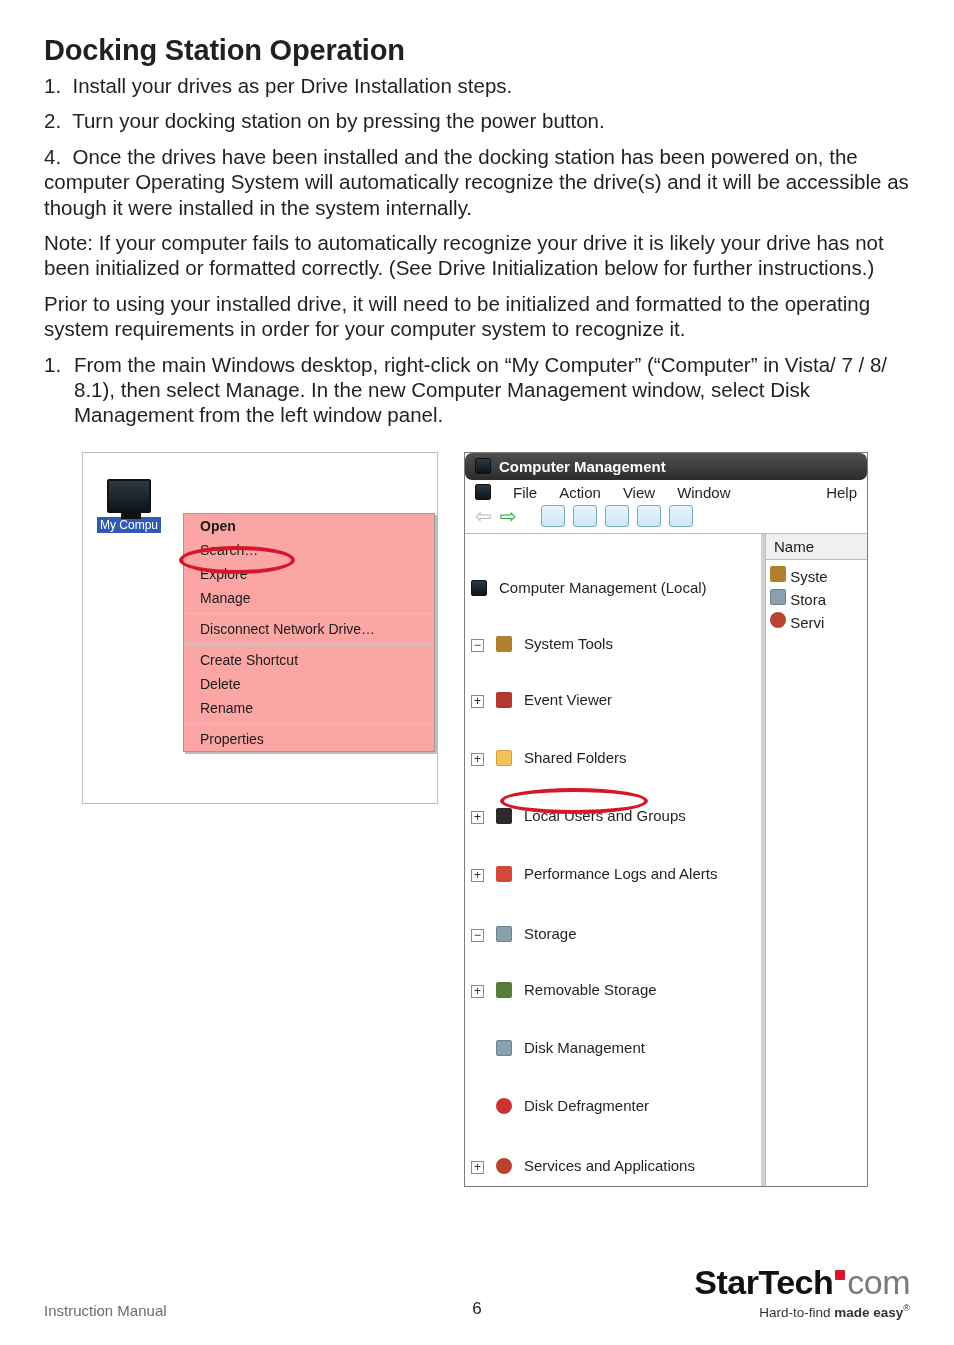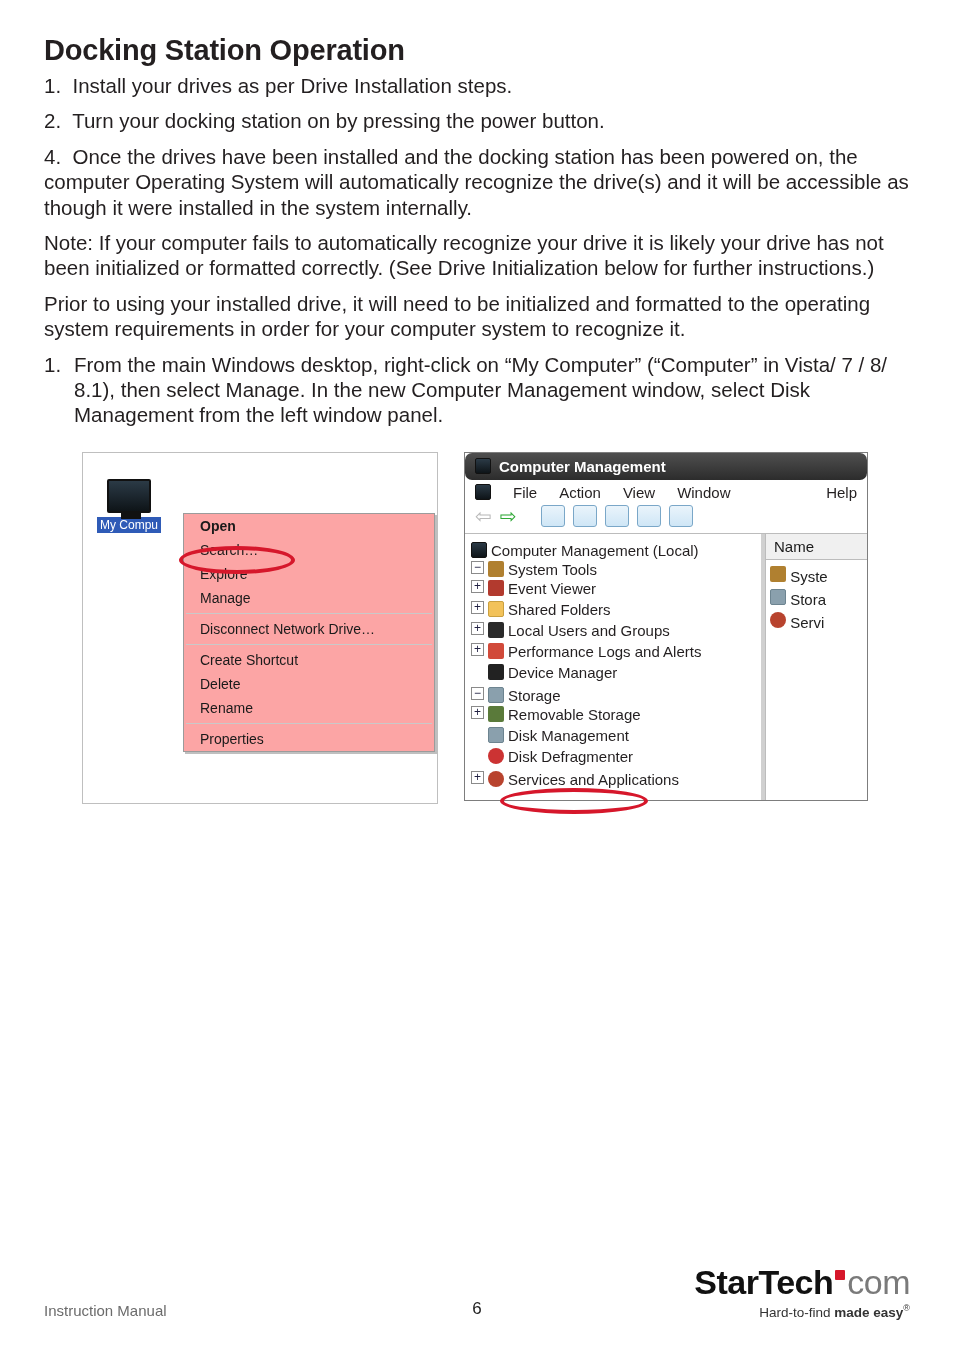--- a/index.html
+++ b/index.html
@@ -148,21 +148,21 @@
   }
   .listcol .hdr{
     background:#f0f0f0; border-bottom:1px solid #bcbcbc;
     padding:4px 8px; color:#1a1a1a;
   }
   .listcol .rows{ padding:4px 2px 4px 4px; }
   .listcol .rows div{ padding:2px 0; white-space:nowrap; }
   .tree ul{ list-style:none; padding-left:0; margin:0; }
   .tree li{ padding:2px 0 2px 0; white-space:nowrap; }
   .tree li > .line{
-    display:flex; align-items:flex-start; gap:4px;
+    display:flex; align-items:flex-end; gap:12px;margin-top:37px;
   }
   .tw{
     display:inline-block; width:13px; height:13px;
     border:1px solid #8a8a8a; text-align:center;
     font-size:12px; line-height:11px; color:#224;
     background:#fff;
   }
   .sp{ display:inline-block; width:13px; }
   .pad1{ padding-left:18px; }
   .nicon{ width:16px; height:16px; display:inline-block; border-radius:2px; }
@@ -337,27 +337,20 @@
                         <span>Local Users and Groups</span>
                       </div>
                         </li>
                       <li>
                           <div class="line">
                         <span class="tw">+</span>
                         <span class="nicon i-perf"></span>
                         <span>Performance Logs and Alerts</span>
                       </div>
                         </li>
-                      <li>
-                          <div class="line">
-                        <span class="sp"></span>
-                        <span class="nicon i-dev"></span>
-                        <span>Device Manager</span>
-                      </div>
-                        </li>
                     </ul>
                   </li>
                   <li>
                     <div class="line">
                       <span class="tw">−</span>
                       <span class="nicon i-stor"></span>
                       <span>Storage</span>
                     </div>
                     <ul class="pad1">
                       <li>

